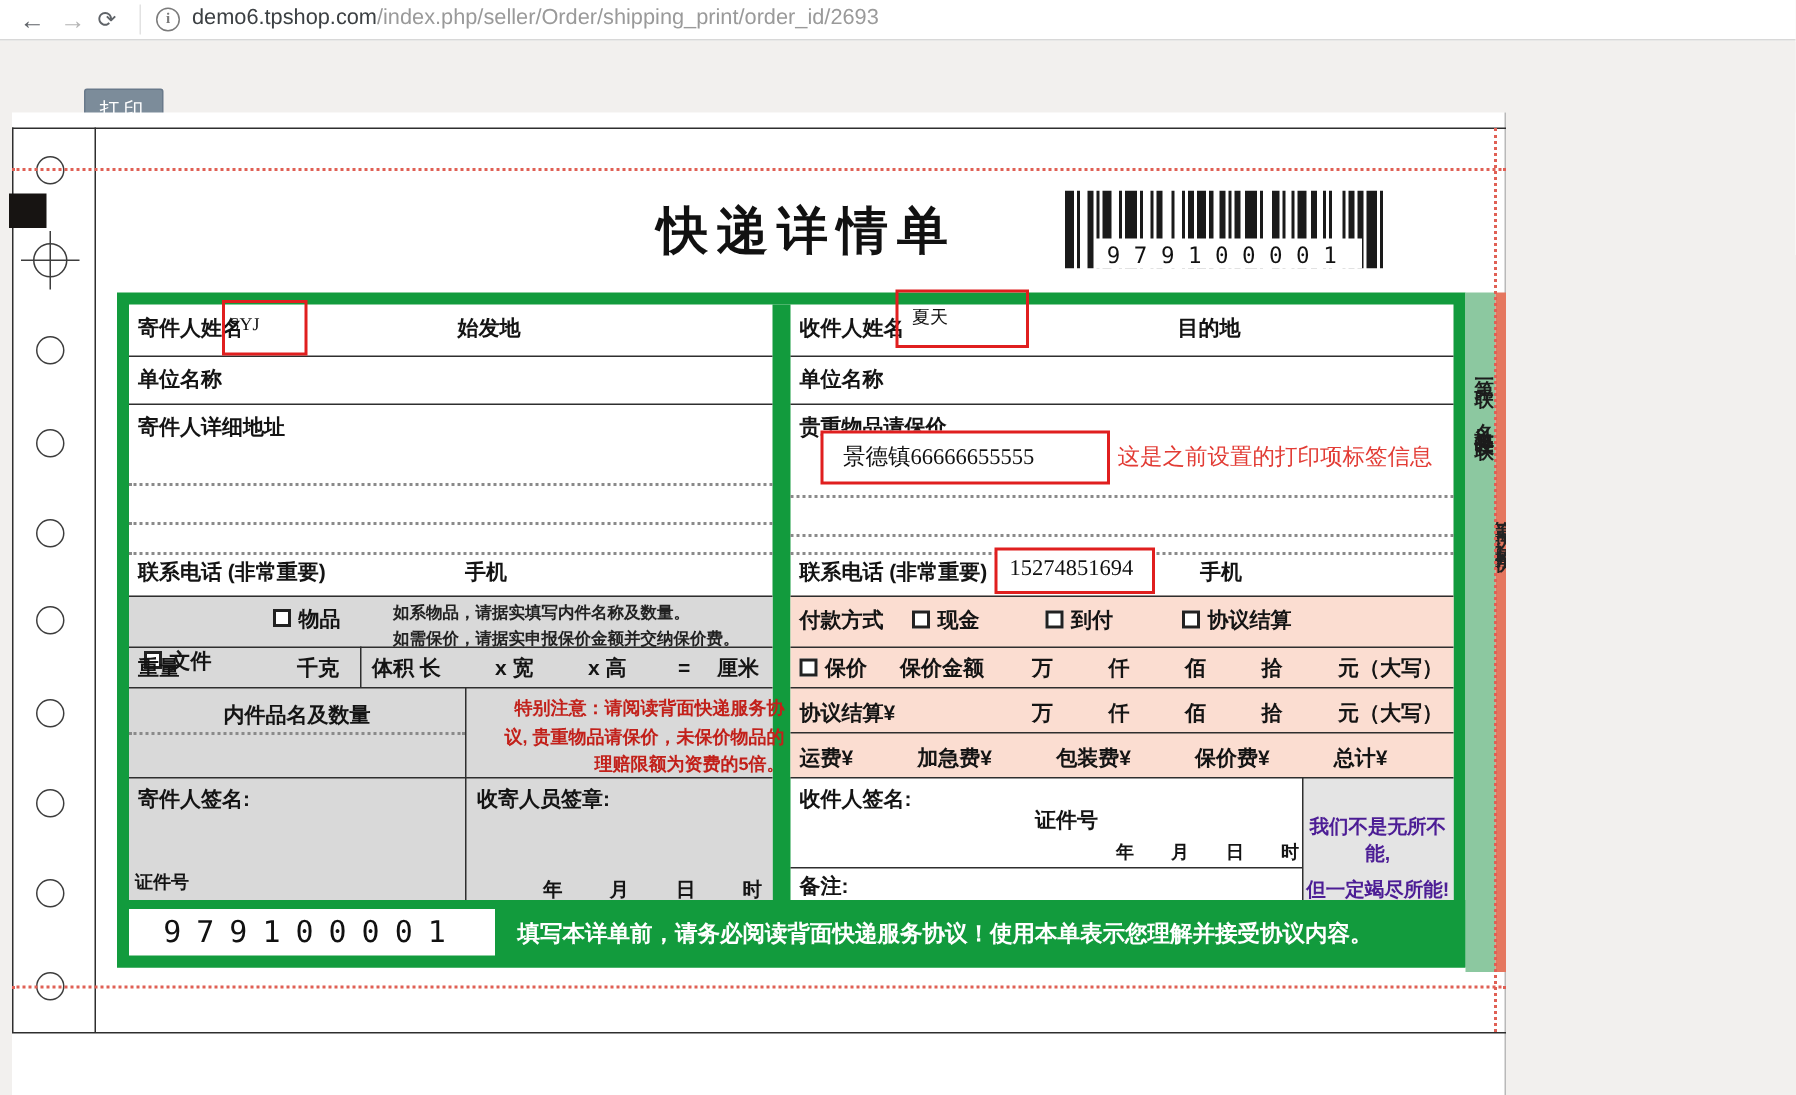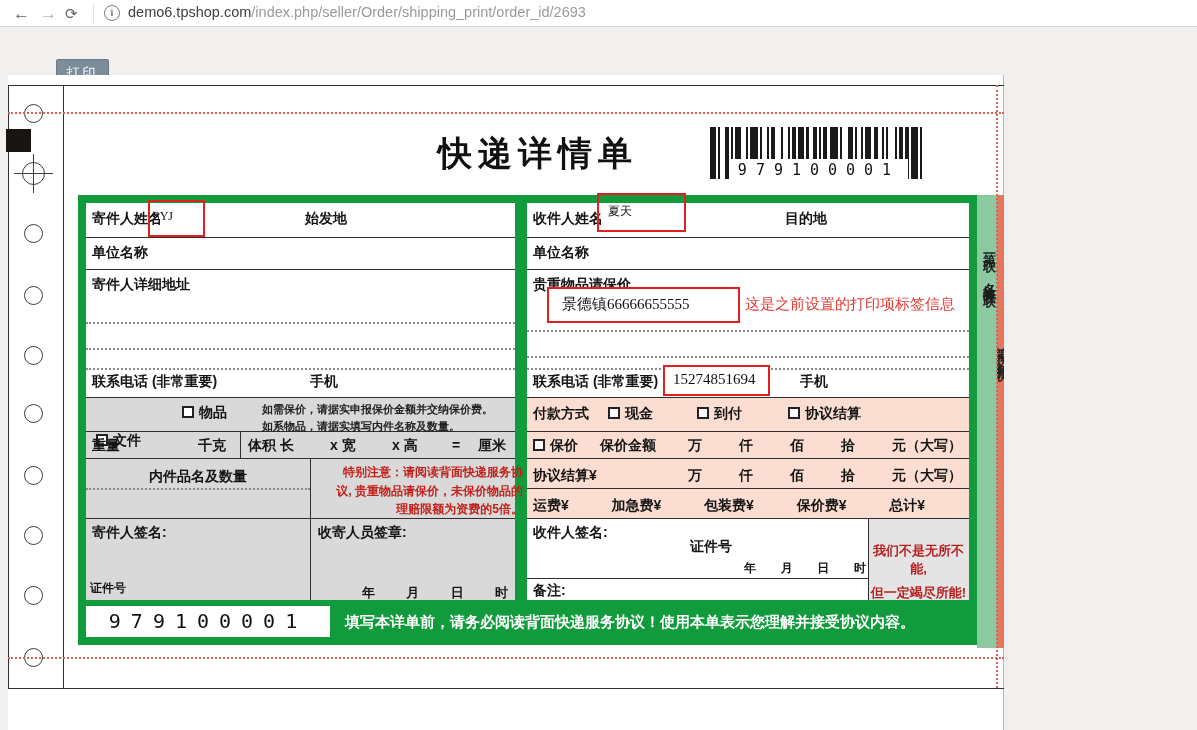--- a/index.html
+++ b/index.html
@@ -51,21 +51,21 @@
   .pink-bg { background:#fbddd1; }
   .lbl { font-weight:bold; font-size:14px; color:#141414; white-space:nowrap; }
   .sm { font-size:12px; }
   .cb { display:inline-block; width:12px; height:12px; border:2px solid #222; background:#fff; vertical-align:-1px; margin-right:5px; }
   .redbox { border:2px solid #e01f1f; z-index:7; background:rgba(255,255,255,0); }
   .val { font-family:"Liberation Serif","DejaVu Serif",serif; font-size:12px; color:#111; white-space:nowrap; }
   .note-txt { font-size:11px; font-weight:bold; color:#222; line-height:1.5; white-space:nowrap; }
   .warn-txt { font-size:12px; font-weight:bold; color:#c2201a; line-height:1.55; }
   .annot { color:#e23c35; font-size:15px; white-space:nowrap; }
   .units-flex { display:flex; justify-content:space-between; }
-  .quote-cell { background:#e4e4e4; color:#b91c1c; font-weight:bold; font-size:13px; text-align:center; }
+  .quote-cell { background:#e4e4e4; color:#4c1d95; font-weight:bold; font-size:13px; text-align:center; }
   .green-bar { background:#129b3d; }
   .serial-box { background:#fff; text-align:center; font-family:"DejaVu Sans Mono",monospace; font-size:20px;
                 letter-spacing:10px; color:#111; line-height:31px; }
   .footer-note { color:#fff; font-weight:bold; font-size:15px; white-space:nowrap; }
 
   .strip1 { background:#8cc8a0; overflow:hidden; }
   .strip2 { background:#e5775f; overflow:hidden; }
   .v-text { writing-mode:vertical-rl; font-size:13px; font-weight:bold; color:#1c1c1c; letter-spacing:3px; }
 </style>
 </head>
@@ -191,22 +191,22 @@
   </div>
   <div class="abs lbl" style="left:305px;top:210px;">始发地</div>
   <div class="abs lbl" style="left:92px;top:244px;">单位名称</div>
   <div class="abs lbl" style="left:92px;top:276px;">寄件人详细地址</div>
   <div class="abs lbl" style="left:92px;top:373px;">联系电话 (非常重要)</div>
   <div class="abs lbl" style="left:310px;top:373px;">手机</div>
 
   <div class="abs lbl" style="left:96px;top:404px;margin-top:28px;"><span class="cb"></span><span>文件</span></div>
   <div class="abs lbl" style="left:182px;top:404px;"><span class="cb"></span><span>物品</span></div>
   <div class="abs note-txt" style="left:262px;top:401px;">
+    <div>如系物品，请据实填写内件名称及数量。</div>
     <div>如需保价，请据实申报保价金额并交纳保价费。</div>
-    <div>如系物品，请据实填写内件名称及数量。</div>
   </div>
 
   <div class="abs lbl" style="left:92px;top:437px;">重量</div>
   <div class="abs lbl" style="left:198px;top:437px;">千克</div>
   <div class="abs lbl" style="left:248px;top:437px;">体积 长</div>
   <div class="abs lbl" style="left:330px;top:437px;">x 宽</div>
   <div class="abs lbl" style="left:392px;top:437px;">x 高</div>
   <div class="abs lbl" style="left:452px;top:437px;">=</div>
   <div class="abs lbl" style="left:478px;top:437px;">厘米</div>
 

